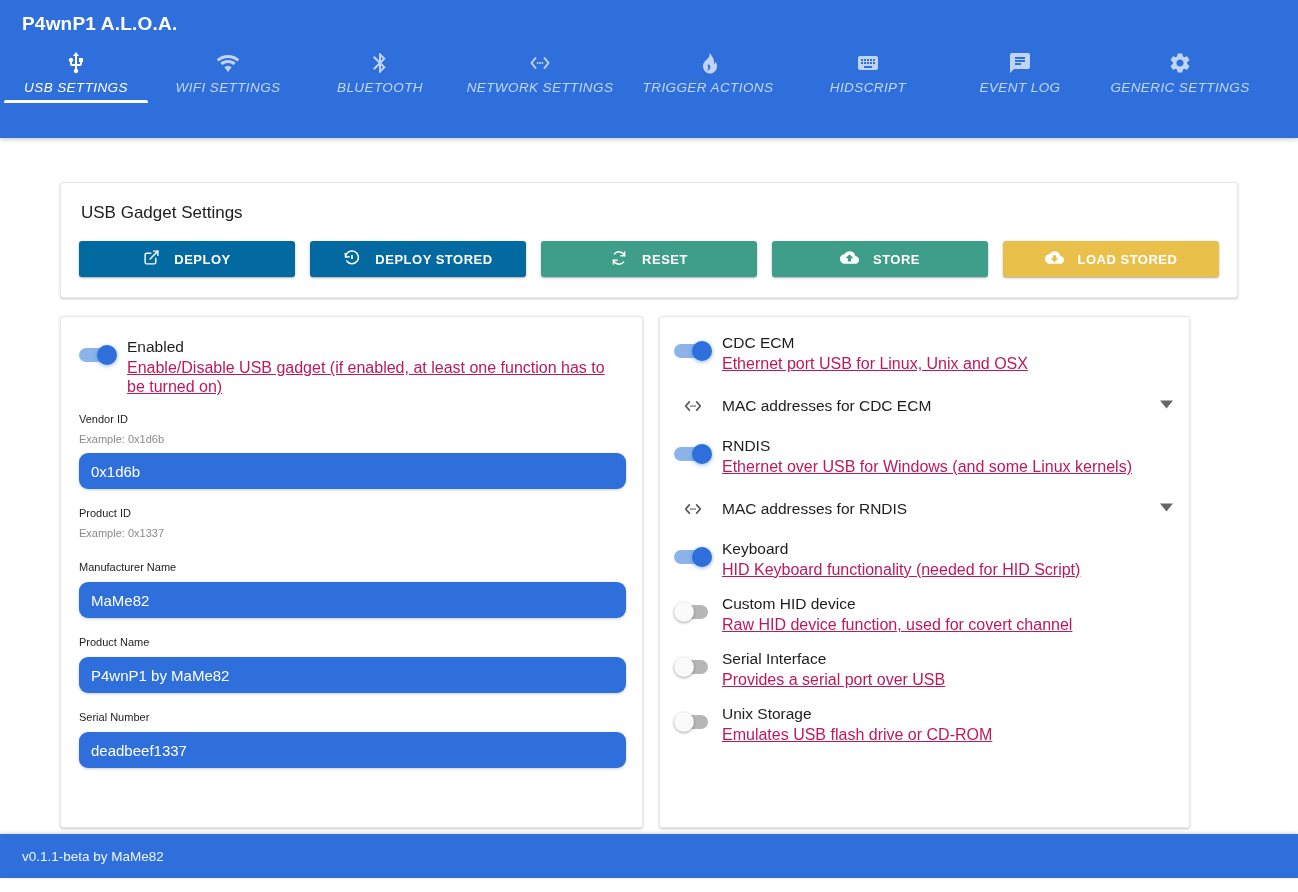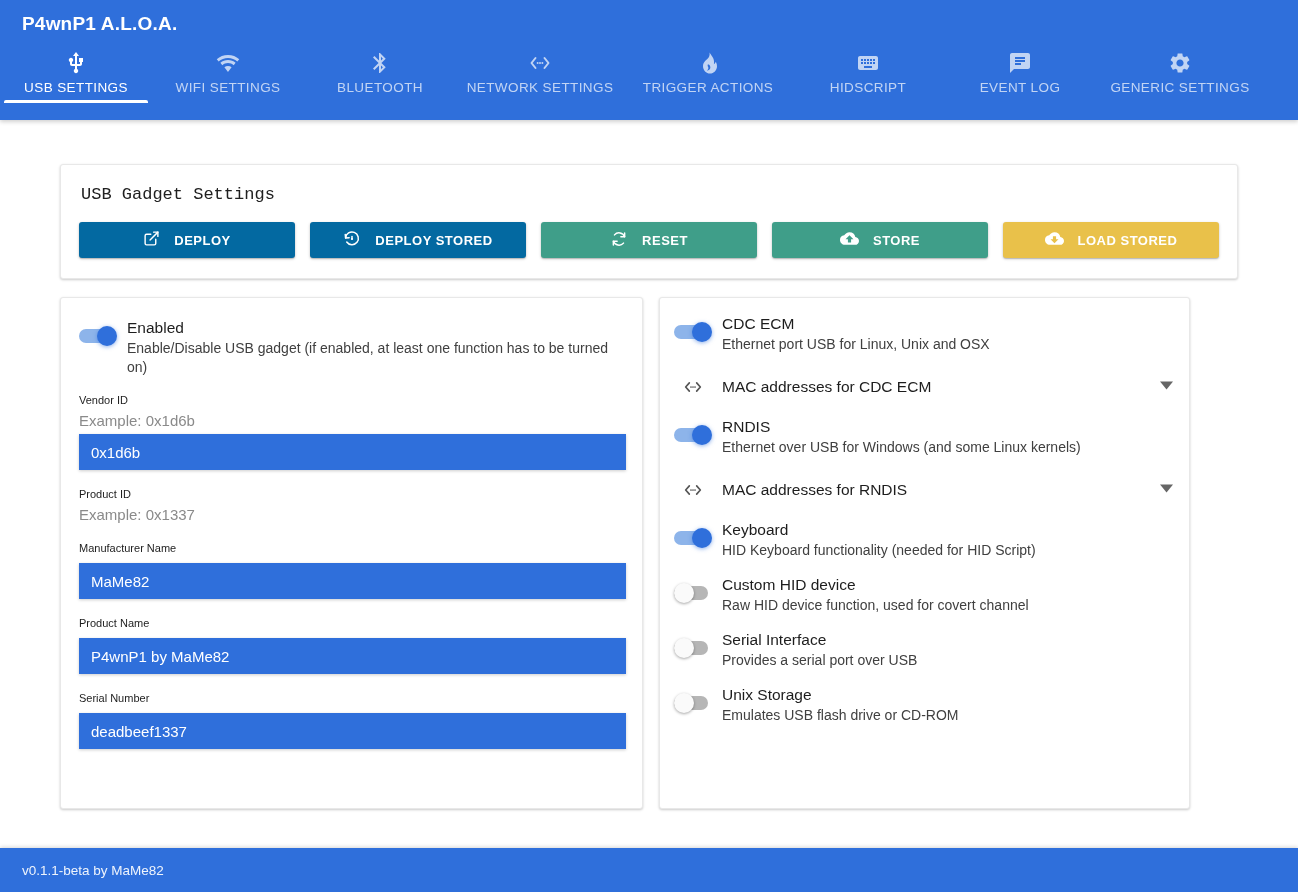--- a/index.html
+++ b/index.html
@@ -6,21 +6,21 @@
   html, body {
     width: 1298px; height: 892px;
     font-family: "Liberation Sans", sans-serif;
     background: #ffffff;
     overflow: hidden;
   }
 
   
   .appbar {
     background: #2f6fdb;
-    height: 120px;
+    height: 138px;
     position: relative;
     box-shadow: 0 2px 4px rgba(0,0,0,.18);
   }
   .app-title {
     color: #ffffff;
     font-size: 19px;
     font-weight: bold;
     padding: 13px 0 0 22px;
     letter-spacing: .2px;
   }
@@ -31,20 +31,21 @@
     margin-top: 6px;
   }
   .tab {
     flex: 0 0 auto;
     width: 152px;
     text-align: center;
     padding-bottom: 8px;
     position: relative;
     cursor: pointer;
     color: rgba(255,255,255,.70);
+    font-style: italic;
   }
   .tab.active { color: #ffffff; }
   .tab .tab-icon {
     display: block;
     height: 26px;
     line-height: 26px;
     margin-bottom: 5px;
   }
   .tab .tab-icon svg { vertical-align: middle; }
   .tab .tab-label {
@@ -75,21 +76,20 @@
     border-radius: 3px;
     box-shadow: 0 1px 3px rgba(0,0,0,.13), 0 1px 2px rgba(0,0,0,.09);
   }
 
   
   .top-card { padding: 18px 18px 20px 18px; }
   .card-title {
     font-size: 17px;
     color: #202020;
     margin: 2px 0 18px 2px;
-    font-family: Liberation Mono, monospace;
   }
   .btn-row { display: flex; gap: 15px; }
   .btn {
     flex: 1 1 0;
     height: 36px;
     border: none;
     border-radius: 3px;
     color: #ffffff;
     font-size: 13px;
     font-weight: bold;
@@ -150,46 +150,47 @@
   .switch.on .track { background: #8db4ea; }
   .switch.on .knob  { left: 18px; background: #2f6fdb; box-shadow: 0 1px 4px rgba(47,111,219,.55); }
 
   .toggle-text { flex: 1 1 auto; padding-top: 1px; }
   .toggle-name {
     font-size: 15.5px;
     color: #1d1d1d;
     line-height: 21px;
   }
   .toggle-desc {
-    font-size: 14px;
-    color: #404040;
+    font-size: 16px;
+    color: #be185d;
     line-height: 19px;
     margin-top: 1px;
+    text-decoration: underline;
   }
 
   
   .field { margin-bottom: 14px; }
   .field-label {
     font-size: 11px;
     color: #1d1d1d;
     line-height: 21px;
   }
   .field-hint {
-    font-size: 15px;
+    font-size: 11px;
     color: #8a8a8a;
     line-height: 19px;
   }
   .field-input {
     display: block;
     width: 100%;
     height: 36px;
     margin-top: 4px;
     padding: 0 12px;
     border: none;
-    border-radius: 0;
+    border-radius: 9px;
     background: #2f6fdb;
     color: #ffffff;
     font-size: 15px;
     font-family: "Liberation Sans", sans-serif;
     box-shadow: 0 1px 3px rgba(0,0,0,.2);
     outline: none;
   }
   .field-input::placeholder { color: rgba(255,255,255,.8); }
 
   
@@ -215,21 +216,21 @@
   }
   .mac-caret {
     flex: 0 0 20px;
     text-align: right;
     color: #666666;
   }
 
   
   .footer {
     position: absolute;
-    left: 0; bottom: 0;
+    left: 0; bottom: 14px;
     width: 1298px;
     height: 44px;
     background: #2f6fdb;
     box-shadow: 0 -1px 4px rgba(0,0,0,.16);
     display: flex;
     align-items: center;
   }
   .footer-text {
     color: rgba(255,255,255,.92);
     font-size: 13.5px;

